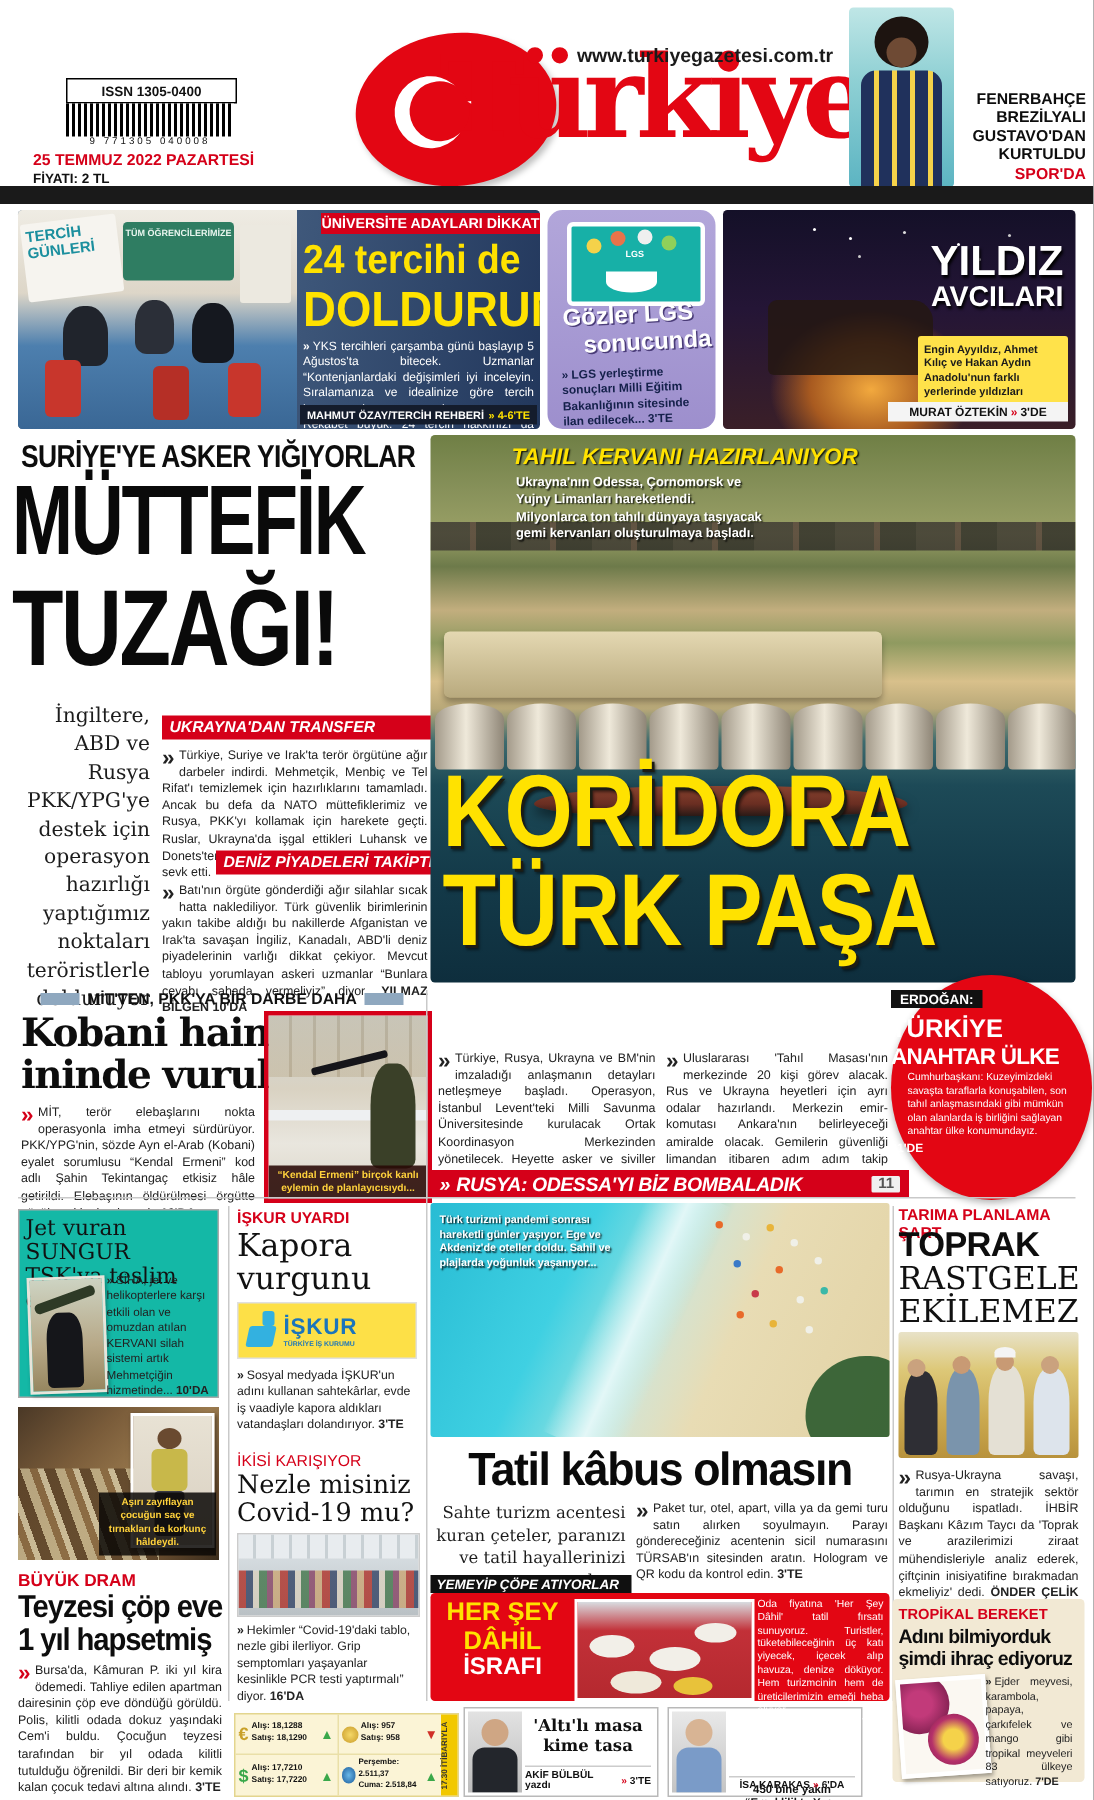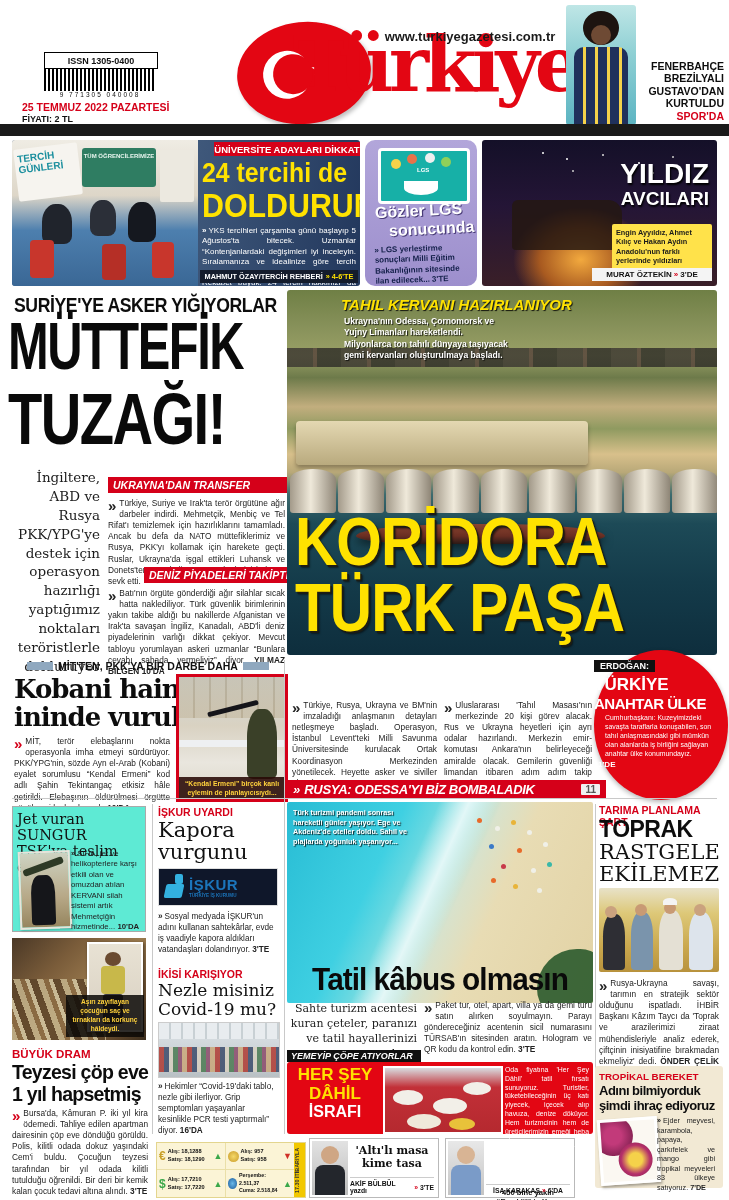--- a/index.html
+++ b/index.html
@@ -197,21 +197,21 @@
     <div class="white" style="font-size:15px;font-weight:900;letter-spacing:-.5px;">ANAHTAR ÜLKE</div>
     <div class="white" style="margin:2px auto 0;width:112px;font-size:6.9px;line-height:1.3;">Cumhurbaşkanı: Kuzeyimizdeki savaşta taraflarla konuşabilen, son tahıl anlaşmasındaki gibi mümkün olan alanlarda iş birliğini sağlayan anahtar ülke konumundayız.</div>
     <div class="white b" style="font-size:8px;margin-top:1px;">11'DE</div>
   </div>
 
   <div class="abs hline" style="left:12px;top:798px;width:705px;"></div>
   <div class="abs vline" style="left:152px;top:804px;height:330px;"></div>
   <div class="abs vline" style="left:284px;top:660px;height:474px;"></div>
   <div class="abs vline" style="left:595px;top:804px;height:330px;"></div>
 
-  <div class="abs" style="left:12px;top:806px;width:134px;height:126px;border:1px solid #aaa;background:#5eead4;padding:4px;box-sizing:border-box;">
+  <div class="abs" style="left:12px;top:806px;width:134px;height:126px;border:1px solid #aaa;background:#14b8a6;padding:4px;box-sizing:border-box;">
     <div class="serif" style="font-size:14.5px;color:#111;">Jet vuran SUNGUR</div>
     <div class="serif" style="font-size:14.5px;color:#111;">TSK'ya teslim edildi</div>
     <div style="position:absolute;left:6px;top:44px;width:48px;height:74px;background:linear-gradient(180deg,#cdd3c2 0%,#b7a887 60%,#96865f 100%);border:2px solid #e8e4da;box-shadow:1px 1px 3px rgba(0,0,0,.3);transform:rotate(-2deg);overflow:hidden;">
       <div style="position:absolute;left:10px;top:22px;width:24px;height:50px;background:#15161a;border-radius:35% 35% 4px 4px;"></div>
       <div style="position:absolute;left:2px;top:10px;width:42px;height:7px;background:#2e3a26;transform:rotate(-18deg);border-radius:3px;"></div>
     </div>
     <div class="body-txt" style="position:absolute;left:58px;top:42px;width:70px;font-size:7.8px;">
       <span class="qs">»</span><span>SİHA, jet ve helikopterlere karşı etkili olan ve omuzdan atılan KERVANI silah sistemi artık Mehmetçiğin hizmetinde...</span>
       <b>10'DA</b>
     </div>
@@ -231,36 +231,36 @@
   <div class="abs" style="left:12px;top:1060px;font-size:21px;font-weight:900;letter-spacing:-.8px;transform:scaleX(.93);transform-origin:0 0;color:#0d0d0d;">Teyzesi çöp eve</div>
   <div class="abs" style="left:12px;top:1082px;font-size:21px;font-weight:900;letter-spacing:-.8px;transform:scaleX(.93);transform-origin:0 0;color:#0d0d0d;">1 yıl hapsetmiş</div>
   <div class="abs body-txt just" style="left:12px;top:1108px;width:136px;height:88px;">
     <span class="qm red">»</span><span>Bursa'da, Kâmuran P. iki yıl kira ödemedi. Tahliye edilen apartman dairesinin çöp eve döndüğü görüldü. Polis, kilitli odada dokuz yaşındaki Cem'i buldu. Çocuğun teyzesi tarafından bir yıl odada kilitli tutulduğu öğrenildi. Bir deri bir kemik kalan çocuk tedavi altına alındı.</span>
     <b>3'TE</b>
   </div>
 
   <div class="abs red" style="left:158px;top:806px;font-size:10.5px;font-weight:900;">İŞKUR UYARDI</div>
   <div class="abs serif" style="left:158px;top:818px;font-size:21px;color:#111;">Kapora</div>
   <div class="abs serif" style="left:158px;top:840px;font-size:21px;color:#111;">vurgunu</div>
-  <div class="abs" style="left:158px;top:868px;width:120px;height:38px;background:#0f172a;border:1px solid #e0e0e0;display:flex;align-items:center;padding:2px 4px;box-sizing:border-box;">
+  <div class="abs" style="left:158px;top:868px;width:120px;height:38px;background:#fde047;border:1px solid #e0e0e0;display:flex;align-items:center;padding:2px 4px;box-sizing:border-box;">
     <div style="position:relative;width:26px;height:30px;">
       <div style="position:absolute;left:2px;top:12px;width:18px;height:14px;background:#33b1e0;border-radius:2px;transform:skewX(-12deg);"></div>
       <div style="position:absolute;left:12px;top:2px;width:8px;height:10px;background:#33b1e0;border-radius:2px;"></div>
     </div>
     <div>
       <div style="font-size:15px;font-weight:900;color:#1b75bb;letter-spacing:.5px;">İŞKUR</div>
       <div style="font-size:4.6px;color:#1b75bb;font-weight:bold;">TÜRKİYE İŞ KURUMU</div>
     </div>
   </div>
   <div class="abs body-txt" style="left:158px;top:912px;width:120px;font-size:8.2px;">
     <span class="qs">»</span><span>Sosyal medyada İŞKUR'un adını kullanan sahtekârlar, evde iş vaadiyle kapora aldıkları vatandaşları dolandırıyor.</span>
     <b>3'TE</b>
   </div>
 
-  <div class="abs red" style="left:158px;top:968px;font-size:10.5px;font-weight:700;">İKİSİ KARIŞIYOR</div>
+  <div class="abs red" style="left:158px;top:968px;font-size:10.5px;font-weight:400;">İKİSİ KARIŞIYOR</div>
   <div class="abs serif" style="left:158px;top:980px;font-size:17px;color:#111;">Nezle misiniz</div>
   <div class="abs serif" style="left:158px;top:999px;font-size:17px;color:#111;">Covid-19 mu?</div>
   <div class="abs" style="left:158px;top:1022px;width:120px;height:54px;border:1px solid #ccc;overflow:hidden;background:linear-gradient(180deg,#dfe4e8 0%,#cfd6da 45%,#b9c0c4 100%);">
     <div style="position:absolute;left:0;top:0;width:100%;height:30%;background:repeating-linear-gradient(90deg,#e8ecef 0 10px,#c8d0d4 10px 12px);"></div>
     <div style="position:absolute;left:0;top:45%;width:100%;height:45%;background:repeating-linear-gradient(90deg,#b03a32 0 5px,#3a4a6a 5px 10px,#d8d0c0 10px 14px,#4a7a52 14px 19px,#8a4a6a 19px 23px,#caa87a 23px 28px);opacity:.85;"></div>
   </div>
   <div class="abs body-txt" style="left:158px;top:1082px;width:120px;font-size:8.2px;">
     <span class="qs">»</span><span>Hekimler “Covid-19'daki tablo, nezle gibi ilerliyor. Grip semptomları yaşayanlar kesinlikle PCR testi yaptırmalı” diyor.</span>
     <b>16'DA</b>
   </div>
@@ -329,21 +329,21 @@
       <div>“Emeklilikte Yaşa Takılan”</div>
       <div>EYT'li emekli oldu!</div>
     </div>
     <div style="position:absolute;left:40px;bottom:3px;width:84px;border-top:1px solid #ccc;padding-top:2px;display:flex;align-items:center;justify-content:center;font-size:6.8px;font-weight:bold;">
       <span>İSA KARAKAŞ</span>
       <span class="red" style="margin:0 2px;">»</span>
       <span>6'DA</span>
     </div>
   </div>
 
-  <div class="abs" style="left:287px;top:802px;width:306px;height:201px;overflow:hidden;border-radius:2px;
+  <div class="abs" style="left:287px;top:802px;width:306px;height:156px;overflow:hidden;border-radius:2px;
               background:linear-gradient(115deg,#28bcd4 0%,#3fd0e2 30%,#8fe0e0 46%,#d8e2cc 54%,#e8dcb4 64%,#e2d2a4 100%);">
     <div style="position:absolute;left:36%;top:-10%;width:18%;height:120%;background:linear-gradient(90deg,rgba(255,255,255,0),rgba(255,255,255,.75),rgba(255,255,255,0));transform:rotate(24deg);"></div>
     <div style="position:absolute;left:62%;top:8%;width:5px;height:5px;border-radius:50%;background:#e86a2a;
                 box-shadow:18px 8px 0 #f0f0e8,34px 2px 0 #e8b43a,50px 12px 0 #f0f0e8,12px 26px 0 #3a7ac8,40px 30px 0 #e86a2a,66px 24px 0 #f0f0e8,24px 46px 0 #c83a4a,54px 50px 0 #f0f0e8,70px 44px 0 #3ab8a8,36px 66px 0 #e8b43a,60px 70px 0 #f0f0e8,14px 60px 0 #e86a2a;"></div>
     <div style="position:absolute;right:-14px;bottom:-16px;width:70px;height:70px;background:#2a5a2c;border-radius:60% 40% 55% 45%;opacity:.9;"></div>
     <div class="white shadtxt" style="position:absolute;left:6px;top:6px;width:118px;font-size:7.2px;font-weight:bold;line-height:1.35;">Türk turizmi pandemi sonrası hareketli günler yaşıyor. Ege ve Akdeniz'de oteller doldu. Sahil ve plajlarda yoğunluk yaşanıyor...</div>
   </div>
   <div class="abs condc" style="left:287px;top:962px;width:306px;text-align:center;font-size:31px;font-weight:900;letter-spacing:-1px;transform:scaleX(.96);color:#0a0a0a;">Tatil kâbus olmasın</div>
   <div class="abs serif" style="left:289px;top:1002px;width:128px;font-size:11px;line-height:1.35;text-align:right;color:#1c1c1c;">Sahte turizm acentesi kuran çeteler, paranızı ve tatil hayallerinizi çalıyor</div>
   <div class="abs body-txt just" style="left:424px;top:1000px;width:168px;height:60px;">

